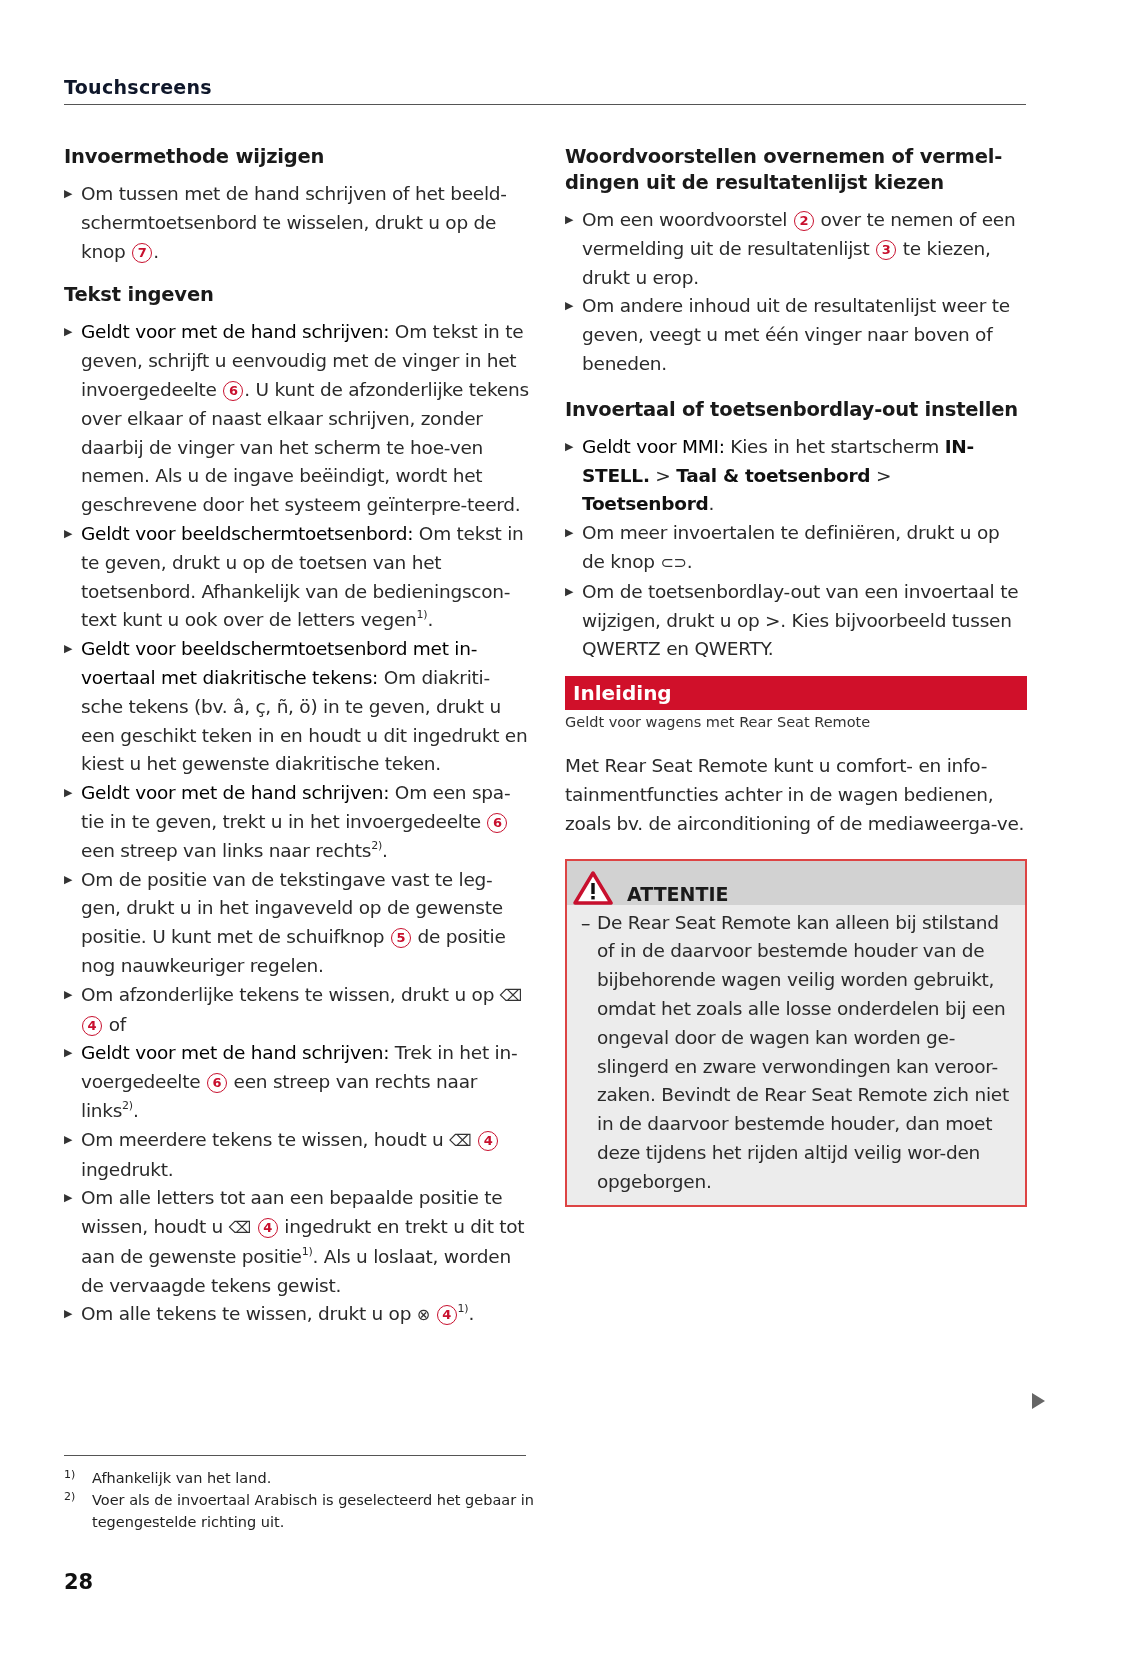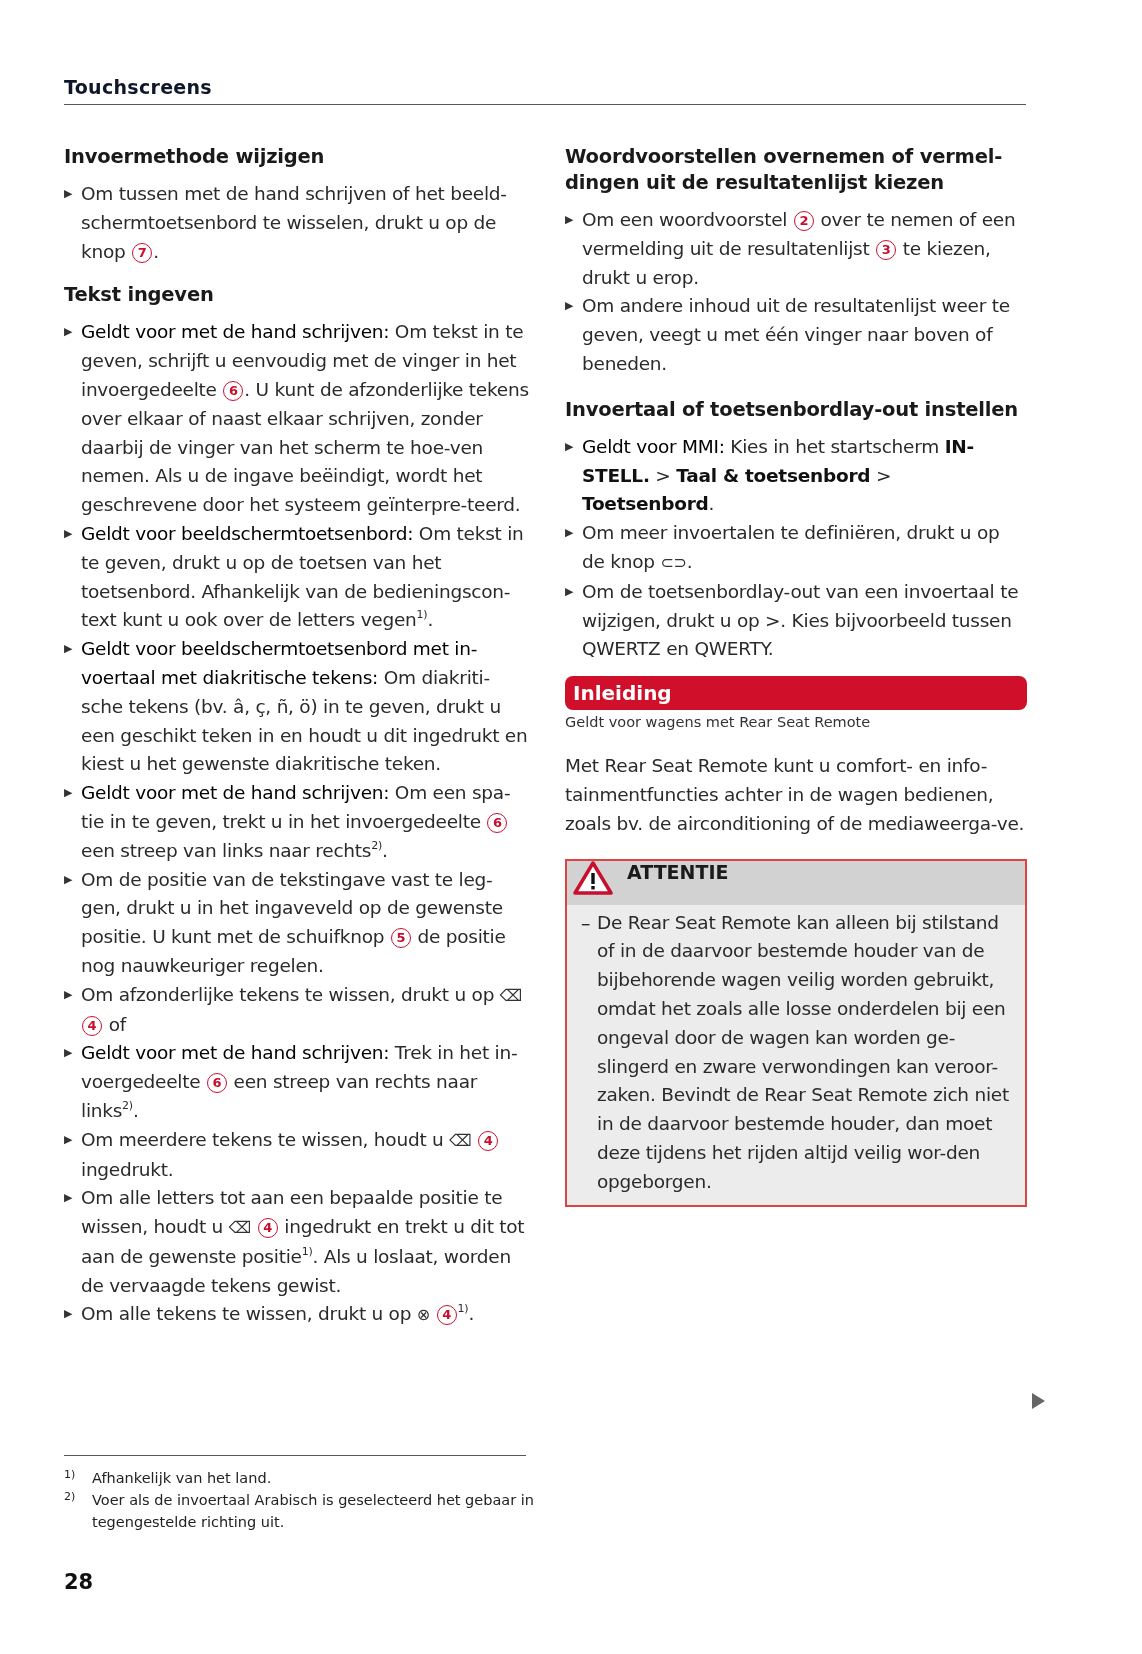--- a/index.html
+++ b/index.html
@@ -37,29 +37,29 @@
   }
   .glyph { font-size: 16px; color: #333; }
   sup { font-size: 11px; line-height: 0; vertical-align: 8px; }
   b { font-weight: bold; color: #111; }
   .h2-big {
     font-family: "DejaVu Sans", sans-serif; font-weight: bold; font-size: 30px;
     margin: 26px 0 18px 0; color: #1a1a1a; letter-spacing: 0.4px;
   }
   .red-bar {
     background: #d0102a; color: #fff; font-weight: bold; font-size: 20px;
-    padding: 2px 8px; height: 30px; line-height: 30px; box-sizing: content-box; border-radius: 8px;
+    padding: 2px 8px; height: 30px; line-height: 30px; box-sizing: content-box;
   }
   .applies { font-size: 14.5px; color: #333; margin: 4px 0 22px 0; }
   .intro { font-size: 18.5px; line-height: 28.8px; color: #2a2a2a; margin: 0 0 20px 0; letter-spacing: -0.25px; }
   .warning {
     border: 2px solid #d44; background: #ececec; position: relative;
   }
   .warning-head {
-    background: #d2d2d2; height: 44px; display: flex; align-items: flex-start; padding-left: 6px;
+    background: #d2d2d2; height: 44px; display: flex; align-items: flex-end; padding-left: 6px;
   }
   .warning-head .title { font-weight: bold; font-size: 19px; margin-left: 14px; color: #1a1a1a; }
   .warning ul { list-style: none; margin: 0; padding: 4px 10px 8px 14px; }
   .warning li {
     position: relative; padding-left: 16px; font-size: 18.5px; line-height: 28.8px;
     color: #2a2a2a; letter-spacing: -0.25px;
   }
   .warning li .dash { position: absolute; left: 0; top: 0; }
   .continue-arrow {
     position: absolute; left: 1032px; top: 1393px; width: 0; height: 0;

